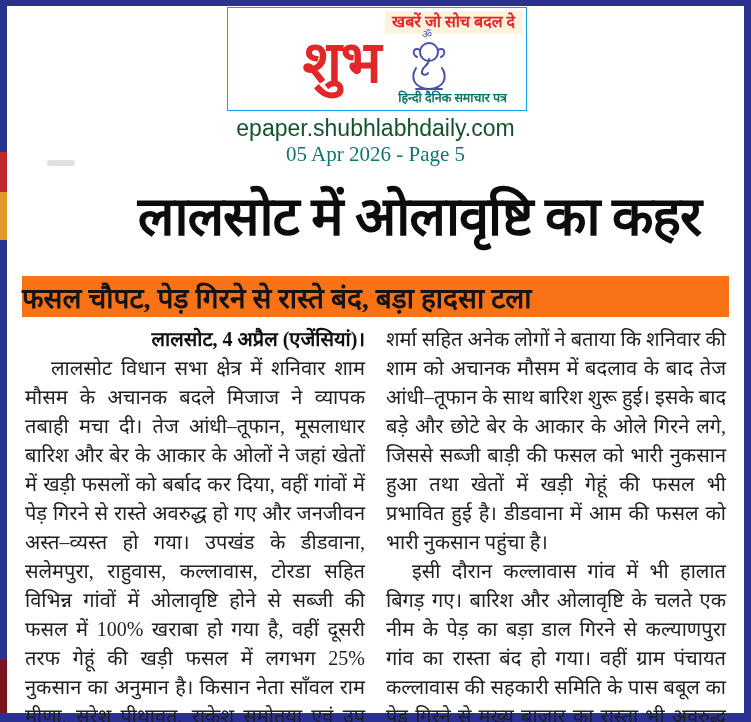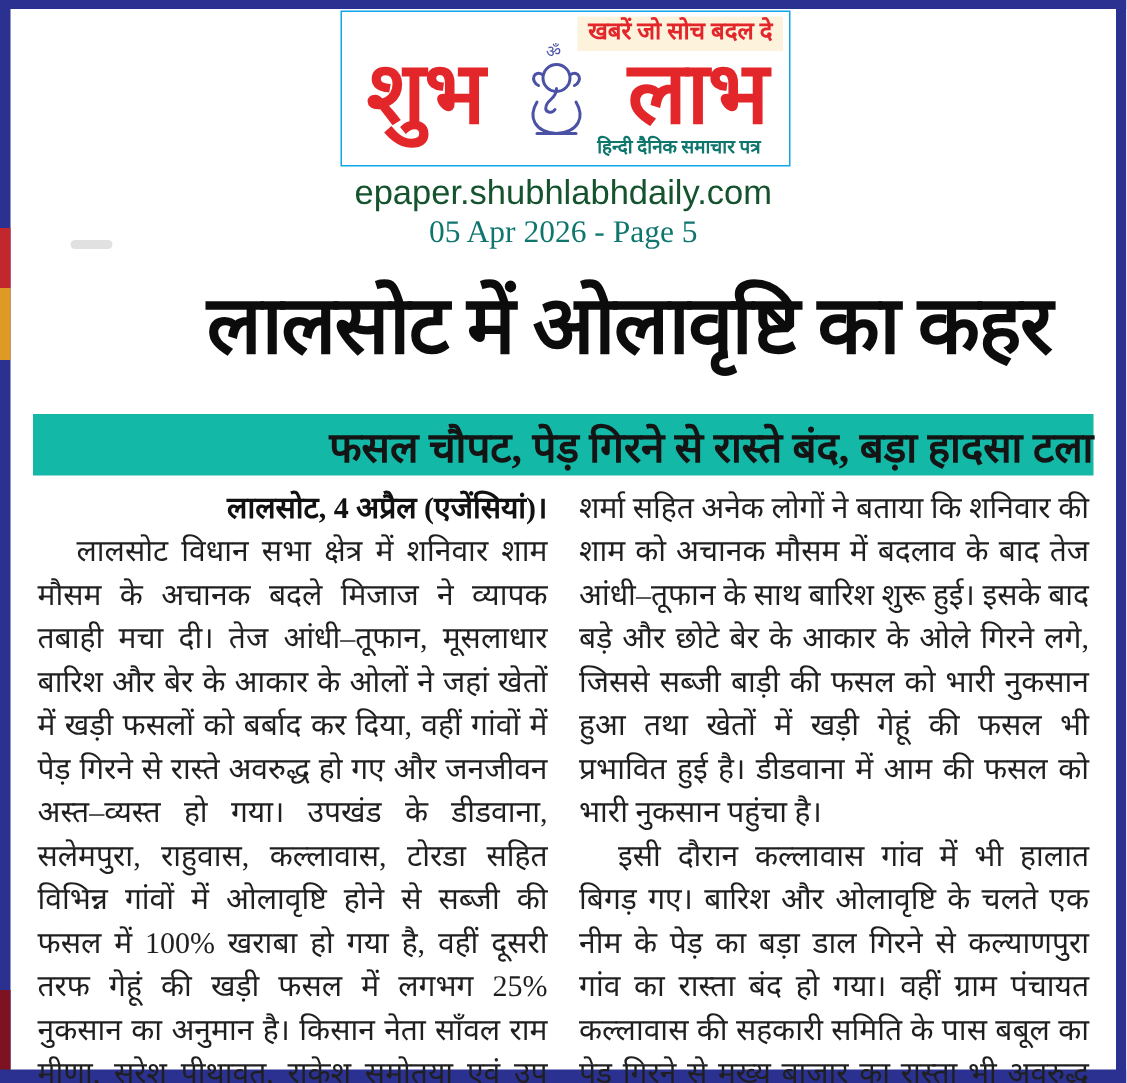--- a/index.html
+++ b/index.html
@@ -54,21 +54,21 @@
   }
   
   .headline{
     position:absolute;left:0;top:176px;width:751px;text-align:center;
     font-size:54px;line-height:82px;font-weight:bold;color:#0c0c0c;
     letter-spacing:-1px;
     margin-left:44px;
   }
   .subhead-bar{
     position:absolute;left:22px;top:276px;width:707px;height:41px;
-    background:#14b8a6;display:flex;align-items:center;justify-content:flex-end;
+    background:#f97316;display:flex;align-items:center;justify-content:flex-start;
   }
   .subhead-text{
     font-size:28px;font-weight:bold;color:#141414;white-space:nowrap;
   }
   .col{
     position:absolute;top:325px;width:340px;
     font-size:20px;line-height:29px;color:#1f1f1f;text-align:justify;
   }
   .col-left{left:25px;}
   .col-right{left:386px;}
@@ -96,21 +96,20 @@
       <span class="logo-word">शुभ</span>
       <svg class="ganesha" viewBox="0 0 46 66" fill="none" stroke="#4b52a5" stroke-width="2" stroke-linecap="round">
         <text x="16" y="10" font-size="11" fill="#4b52a5" stroke="none">ॐ</text>
         <circle cx="23" cy="24" r="9"></circle>
         <path d="M14 22 C8 18, 5 26, 11 29"></path>
         <path d="M32 22 C38 18, 41 26, 35 29"></path>
         <path d="M23 31 C23 38, 17 38, 16 43 C15 47, 20 48, 22 45"></path>
         <path d="M10 40 C4 50, 8 60, 23 61 C38 60, 42 50, 36 40"></path>
         <path d="M10 61 L36 61"></path>
       </svg>
-      <span class="logo-word">लाभ</span>
     </div>
     <div class="sub-tagline">हिन्दी दैनिक समाचार पत्र</div>
   </div>
 
   <div class="site-line">epaper.shubhlabhdaily.com</div>
   <div class="date-line">05 Apr 2026 - Page 5</div>
 
   <div class="headline">लालसोट में ओलावृष्टि का कहर</div>
 
   <div class="subhead-bar">

